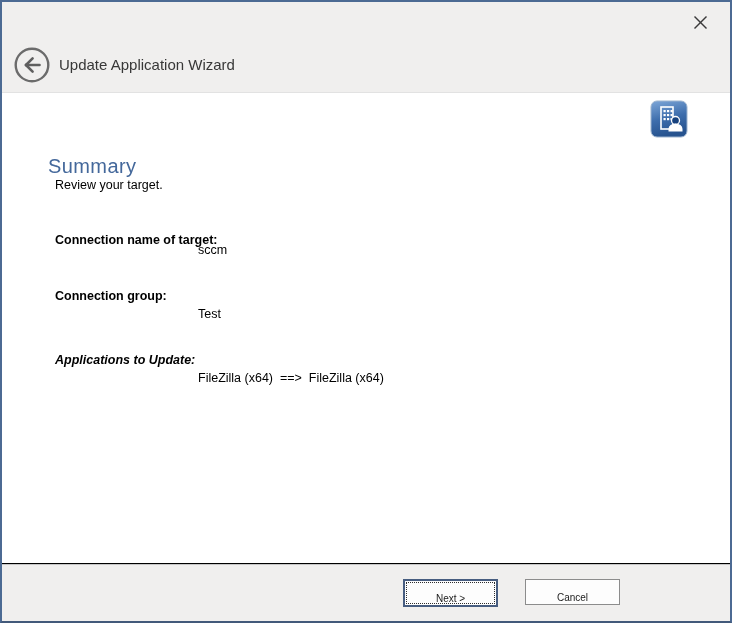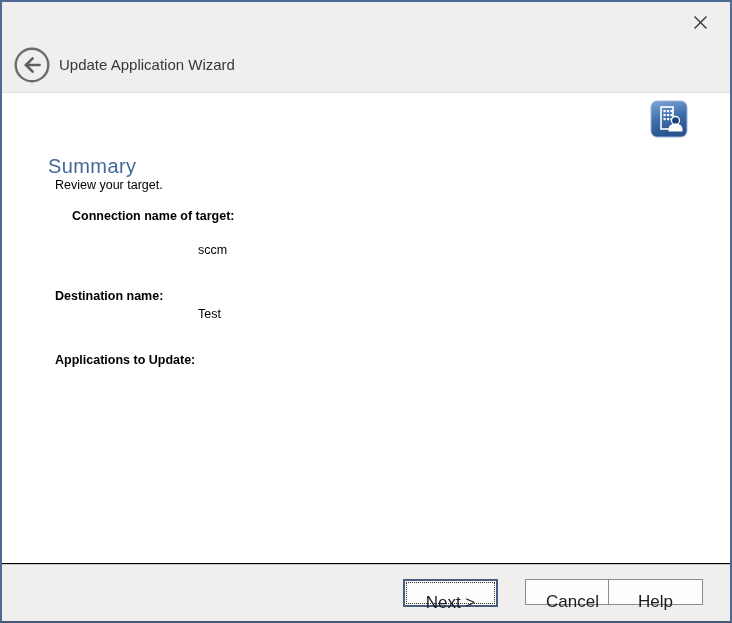--- a/index.html
+++ b/index.html
@@ -42,38 +42,38 @@
     position:absolute;left:46px;top:30px;
     font-size:20px;letter-spacing:.4px;
     color:#44689b;
     white-space:nowrap;
     margin-top:32px;
   }
   .page-icon{position:absolute;left:648px;top:7px;width:38px;height:38px;}
   .intro{position:absolute;left:53px;top:85px;font-size:12.5px;color:#000;}
   .sec-label{position:absolute;left:53px;font-size:12.5px;font-weight:bold;color:#000;white-space:nowrap;}
   .sec-value{position:absolute;left:176px;font-size:12.5px;color:#000;white-space:pre-wrap;margin-left:20px;}
-  .sec1-label{top:116px;margin-left:17px;} .sec1-value{top:150px;}
+  .sec1-label{top:140px;} .sec1-value{top:150px;}
   .sec2-label{top:196px;} .sec2-value{top:214px;}
-  .sec3-label{top:260px;} .sec3-value{top:278px;}
+  .sec3-label{top:260px;font-style:italic;} .sec3-value{top:278px;}
   .note{position:absolute;left:53px;top:394px;font-size:12.5px;color:#000;}
   
   .footer{
     position:absolute;left:0;right:0;bottom:0;height:56px;
     background:#f0efee;
     border-top:1px solid #c6c6c6;
   }
   .btn{
     position:absolute;top:14px;
     width:95px;height:26px;
     box-sizing:border-box;
     background:#fdfdfd;
     border:1px solid #8c8c8c;
     font-family:"Liberation Sans","DejaVu Sans",sans-serif;
-    font-size:17px;color:#1b1b1b;
+    font-size:10px;color:#1b1b1b;
     padding:12px;cursor:default;
   }
   .btn-next{
     left:401px;
     border:2px solid #475d80;
     outline:1px dotted #2e2e2e;
     outline-offset:-4px;
   }
   .btn-cancel{left:523px;}
   .btn-help{left:606px;}
@@ -133,26 +133,26 @@
         <circle cx="25.5" cy="20.5" r="4" fill="#17427e" stroke="#ffffff" stroke-width="1.3"></circle>
         <path d="M18.5 31.5 v-2.5 a7 5.5 0 0 1 14 0 v2.5 z" fill="#ffffff"></path>
       </svg>
     </div>
 
     <div class="intro">Review your target.</div>
 
     <div class="sec-label sec1-label">Connection name of target:</div>
     <div class="sec-value sec1-value">sccm</div>
 
-    <div class="sec-label sec2-label">Destination name:</div>
+    <div class="sec-label sec2-label">Connection group:</div>
     <div class="sec-value sec2-value">Test</div>
 
     <div class="sec-label sec3-label">Applications to Update:</div>
+    <div class="sec-value sec3-value">FileZilla (x64)  ==&gt;  FileZilla (x64)</div>
 
   </div>
 
   <div class="footer">
     <button class="btn btn-next">Next &gt;</button>
     <button class="btn btn-cancel">Cancel</button>
-    <button class="btn btn-help">Help</button>
   </div>
 
 </div>
 
 </body></html>

